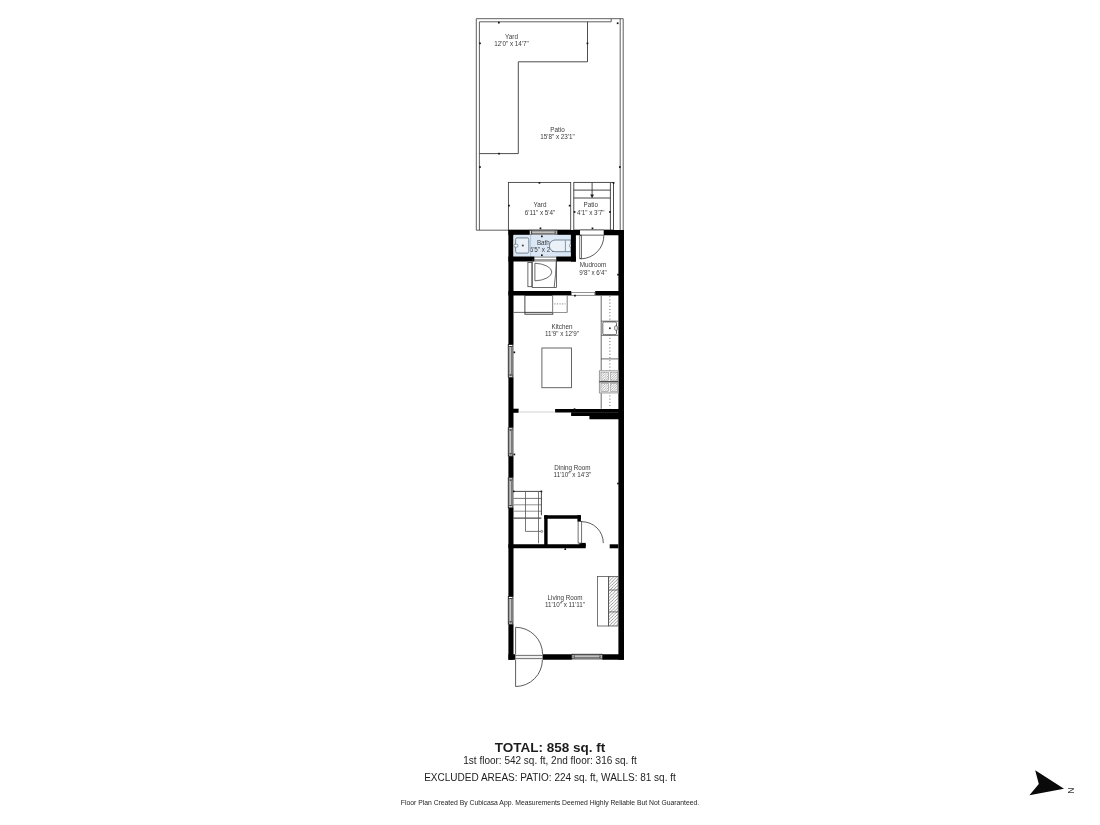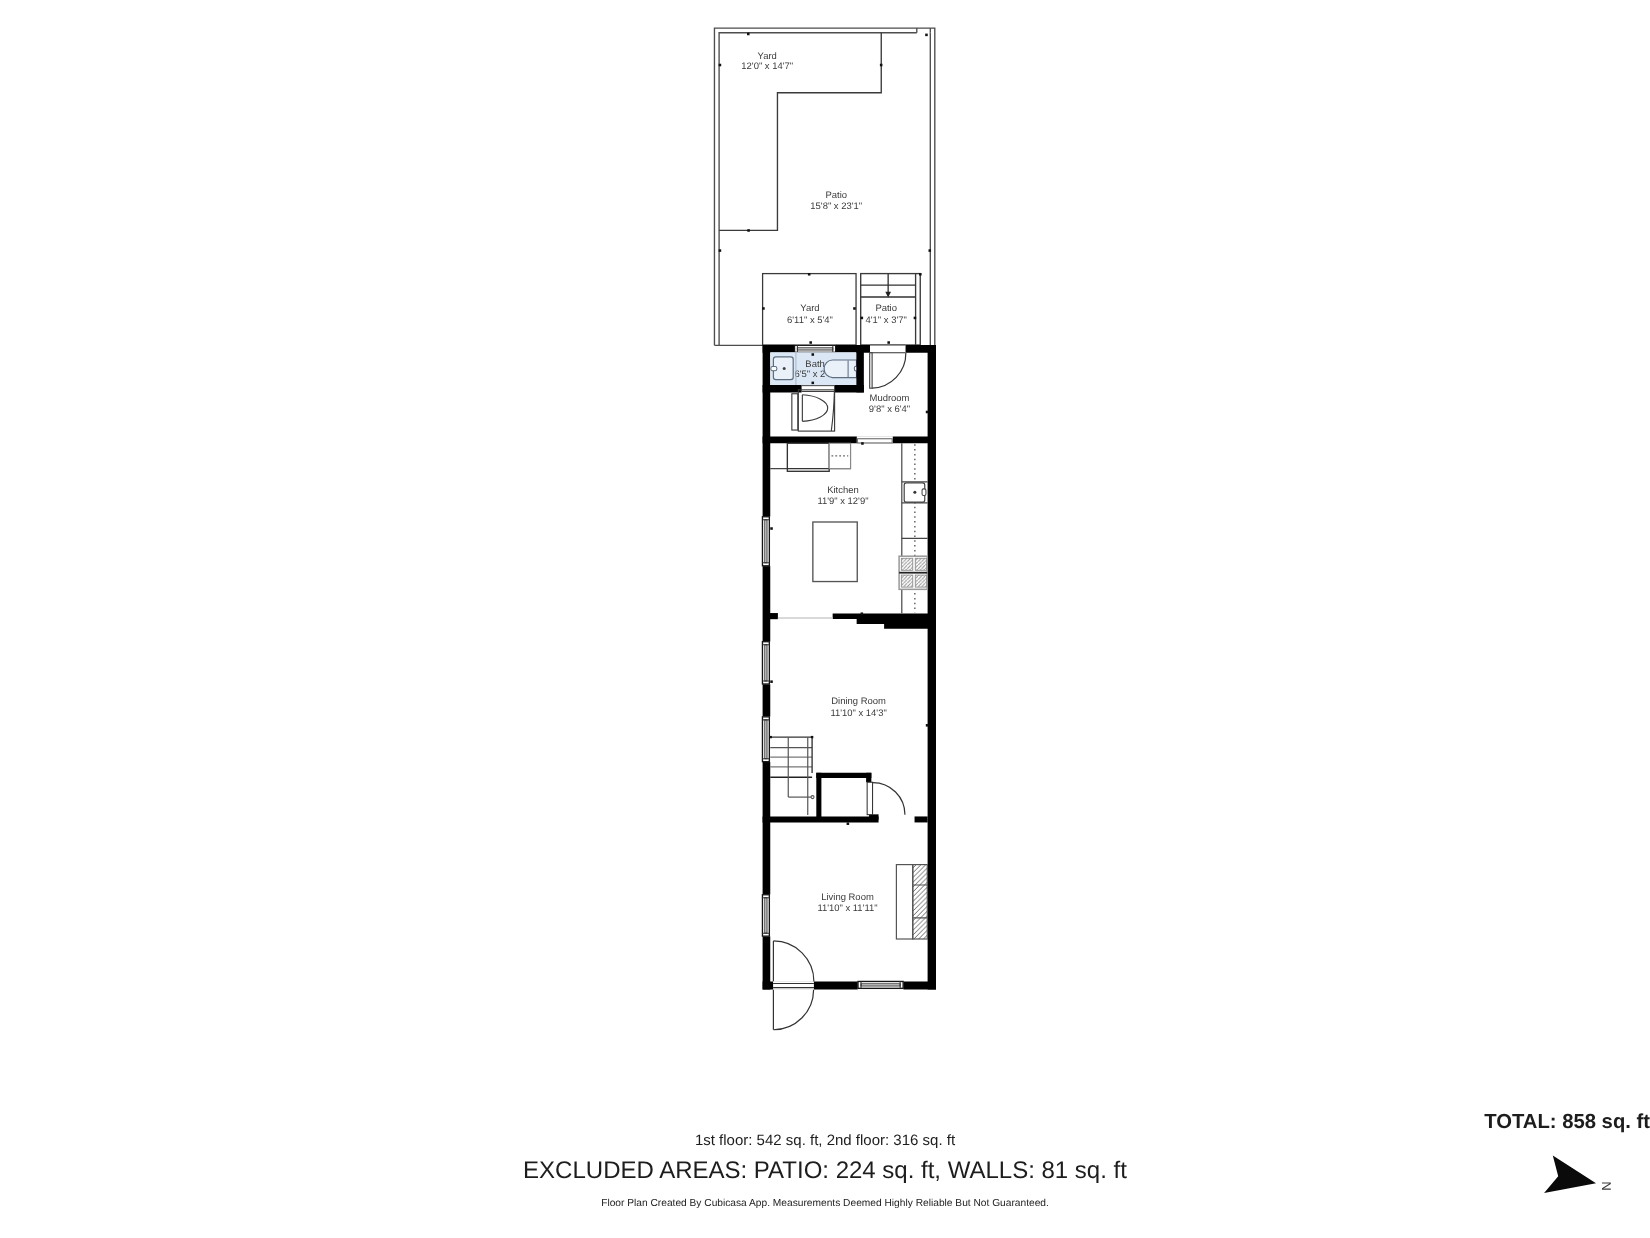--- a/index.html
+++ b/index.html
@@ -298,19 +298,19 @@
 <rect x="513" y="490.6" width="1.6" height="1.6"></rect>
 <rect x="540.6" y="490.6" width="1.6" height="1.6"></rect>
 </g>
 
 <g>
 <polygon points="1035.2,770.3 1064,788.8 1029.4,795.3 1038.8,784.1" fill="#0a0a0a"></polygon>
 <text x="1071" y="790.7" transform="rotate(90 1071 790.7)" text-anchor="middle" dominant-baseline="central" font-size="8.5" fill="#111">N</text>
 </g>
 </svg>
 
-<div class="ftr" style="top:741.2px;font-size:13.5px;font-weight:bold;text-align:right;">TOTAL: 858 sq. ft</div>
+<div class="ftr" style="top:741.2px;font-size:13.5px;font-weight:bold;">TOTAL: 858 sq. ft</div>
 
 <div class="ftr" style="top:756px;font-size:10px;">1st floor: 542 sq. ft, 2nd floor: 316 sq. ft</div>
 
-<div class="ftr" style="top:772.9px;font-size:16px;">EXCLUDED AREAS: PATIO: 224 sq. ft, WALLS: 81 sq. ft</div>
+<div class="ftr" style="top:772.9px;font-size:10px;">EXCLUDED AREAS: PATIO: 224 sq. ft, WALLS: 81 sq. ft</div>
 
 <div class="ftr" style="top:799.8px;font-size:6.8px;">Floor Plan Created By Cubicasa App. Measurements Deemed Highly Reliable But Not Guaranteed.</div>
 
 </body></html>

